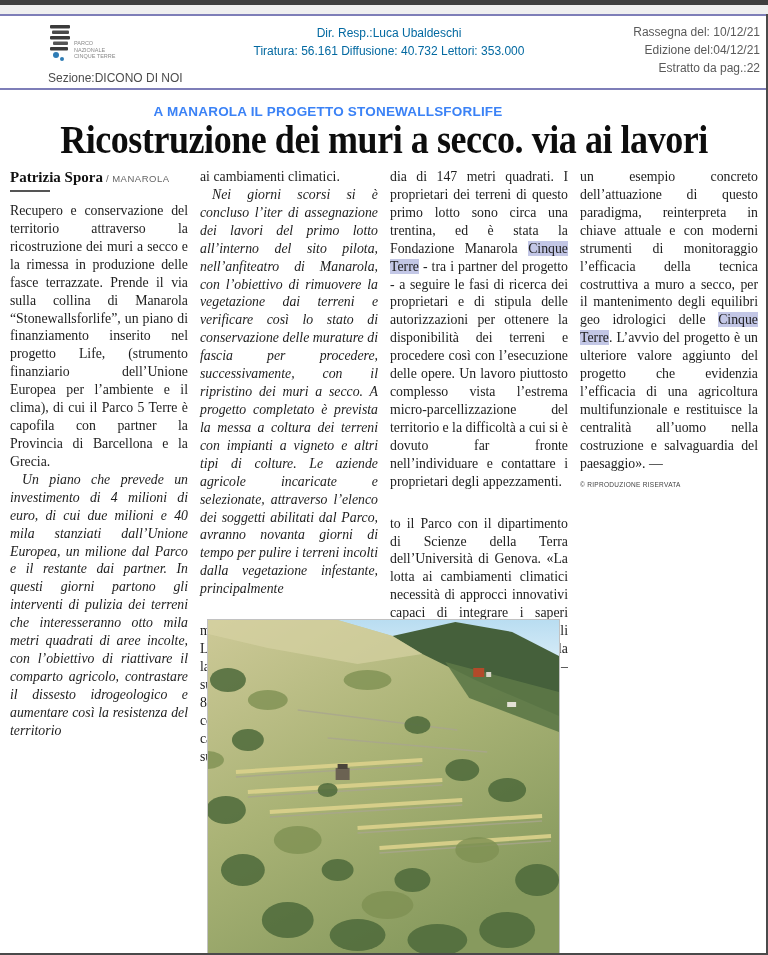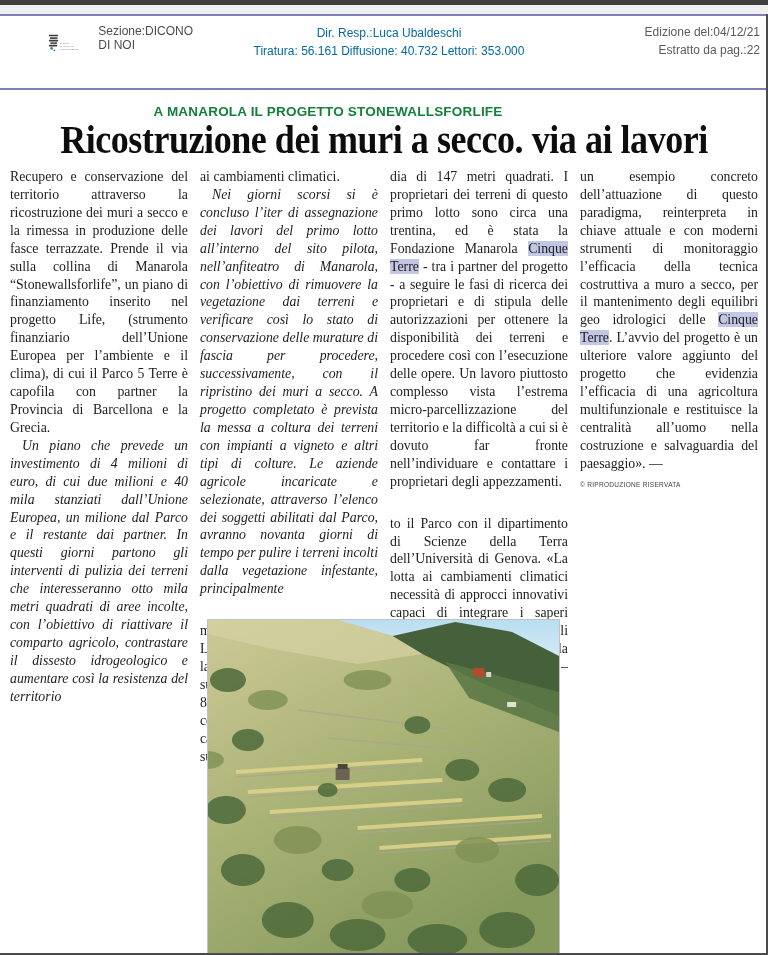--- a/index.html
+++ b/index.html
@@ -18,33 +18,33 @@
   .bottom-edge{ position:absolute; bottom:0; left:0; width:100%; height:2px; background:#4a4a4a; z-index:30; }
 
   
   .masthead {
     position:absolute; top:14px; left:0; width:768px;
     border-top:2px solid #7e7eb8; border-bottom:2px solid #7e7eb8;
     padding:7px 8px 3px 8px;
     display:grid; grid-template-columns:185px 1fr 175px;
     background:#fff; height:76px;
   }
-  .mast-left  { display:flex; flex-direction:row; justify-content:space-between;margin-left:40px; }
+  .mast-left  { display:flex; flex-direction:column; justify-content:space-between;margin-left:40px; }
   .mast-logo  { width:110px; height:40px; }
   .section-label { font-family:"Liberation Sans", sans-serif; font-size:12px; color:#4c4c4c; margin-top:1px; }
   .mast-center { text-align:center; }
   .paper-title { font-family:"Liberation Serif", serif; font-weight:bold; font-size:28px; letter-spacing:1px; color:#0c0c0c; line-height:1.05; }
   .paper-sub   { font-family:"Liberation Sans", sans-serif; font-size:12px; color:#0369a1; margin-top:2px; line-height:1.35; }
   .mast-right  { font-family:"Liberation Sans", sans-serif; font-size:12px; color:#5a5a5a; text-align:right; line-height:1.5; }
 
   
   .kicker {
     position:absolute; top:104px; left:0; width:656px; text-align:center;
     font-family:"Liberation Sans", sans-serif; font-weight:bold; font-size:13.5px;
-    color:#15803d; letter-spacing:.2px;
+    color:#3b82f6; letter-spacing:.2px;
   }
   .headline {
     position:absolute; top:116px; left:0; width:768px; text-align:center;
     font-family:"Liberation Serif", serif; font-weight:bold; font-size:40px;
     letter-spacing:-0.5px; color:#0d0d0d; white-space:nowrap;
     transform:scaleX(.9); transform-origin:50% 50%;
   }
 
   
   .content {
@@ -97,30 +97,35 @@
       <text x="26" y="28.5" font-family="Liberation Sans, sans-serif" font-size="5.5" fill="#8a8a8a">NAZIONALE</text>
       <text x="26" y="35" font-family="Liberation Sans, sans-serif" font-size="5.5" fill="#8a8a8a">CINQUE TERRE</text>
     </svg>
     <div class="section-label">Sezione:DICONO DI NOI</div>
   </div>
   <div class="mast-center">
     <div class="paper-sub">Dir. Resp.:Luca Ubaldeschi</div>
     <div class="paper-sub">Tiratura: 56.161 Diffusione: 40.732 Lettori: 353.000</div>
   </div>
   <div class="mast-right">
+    <div>Rassegna del: 10/12/21</div>
     <div>Edizione del:04/12/21</div>
     <div>Estratto da pag.:22</div>
   </div>
 </div>
 
 <div class="kicker">A MANAROLA IL PROGETTO STONEWALLSFORLIFE</div>
 <div class="headline">Ricostruzione dei muri a secco. via ai lavori</div>
 
 <div class="content">
   <div class="col">
+    <div class="byline">
+      <span class="byline-author">Patrizia Spora</span><span class="byline-loc">/ MANAROLA</span>
+      <div class="byline-rule"></div>
+    </div>
     <div>
         <p class="para"><span>Recupero e conservazione del territorio attraverso la ricostruzione dei muri a secco e la rimessa in produzione delle fasce terrazzate. Prende il via sulla collina di Manarola “Stonewallsforlife”, un piano di finanziamento inserito nel progetto Life, (strumento finanziario dell’Unione Europea per l’ambiente e il clima), di cui il Parco 5 Terre è capofila con partner la Provincia di Barcellona e la Grecia.</span></p>
         <p class="para indent"><span>Un piano che prevede un investimento di 4 milioni di euro, di cui due milioni e 40 mila stanziati dall’Unione Europea, un milione dal Parco e il restante dai partner. In questi giorni partono gli interventi di pulizia dei terreni che interesseranno otto mila metri quadrati di aree incolte, con l’obiettivo di riattivare il comparto agricolo, contrastare il dissesto idrogeologico e aumentare così la resistenza del territorio</span></p>
       </div>
   </div>
   <div class="col">
     <div>
         <p class="para"><span>ai cambiamenti climatici.</span></p>
         <p class="para indent"><span>Nei giorni scorsi si è concluso l’iter di assegnazione dei lavori del primo lotto all’interno del sito pilota, nell’anfiteatro di Manarola, con l’obiettivo di rimuovere la vegetazione dai terreni e verificare così lo stato di conservazione delle murature di fascia per procedere, successivamente, con il ripristino dei muri a secco. A progetto completato è prevista la messa a coltura dei terreni con impianti a vigneto e altri tipi di colture. Le aziende agricole incaricate e selezionate, attraverso l’elenco dei soggetti abilitati dal Parco, avranno novanta giorni di tempo per pulire i terreni incolti dalla vegetazione infestante, principalmente</span></p>
         <p class="para gap"><span>macchia mediterranea. L’importo complessivo dei lavori è di 23 mila euro. La superficie interessata è di oltre 8 mila metri quadrati, che corrispondono a 55 particelle catastali, ognuna con una superficie me-</span></p>

